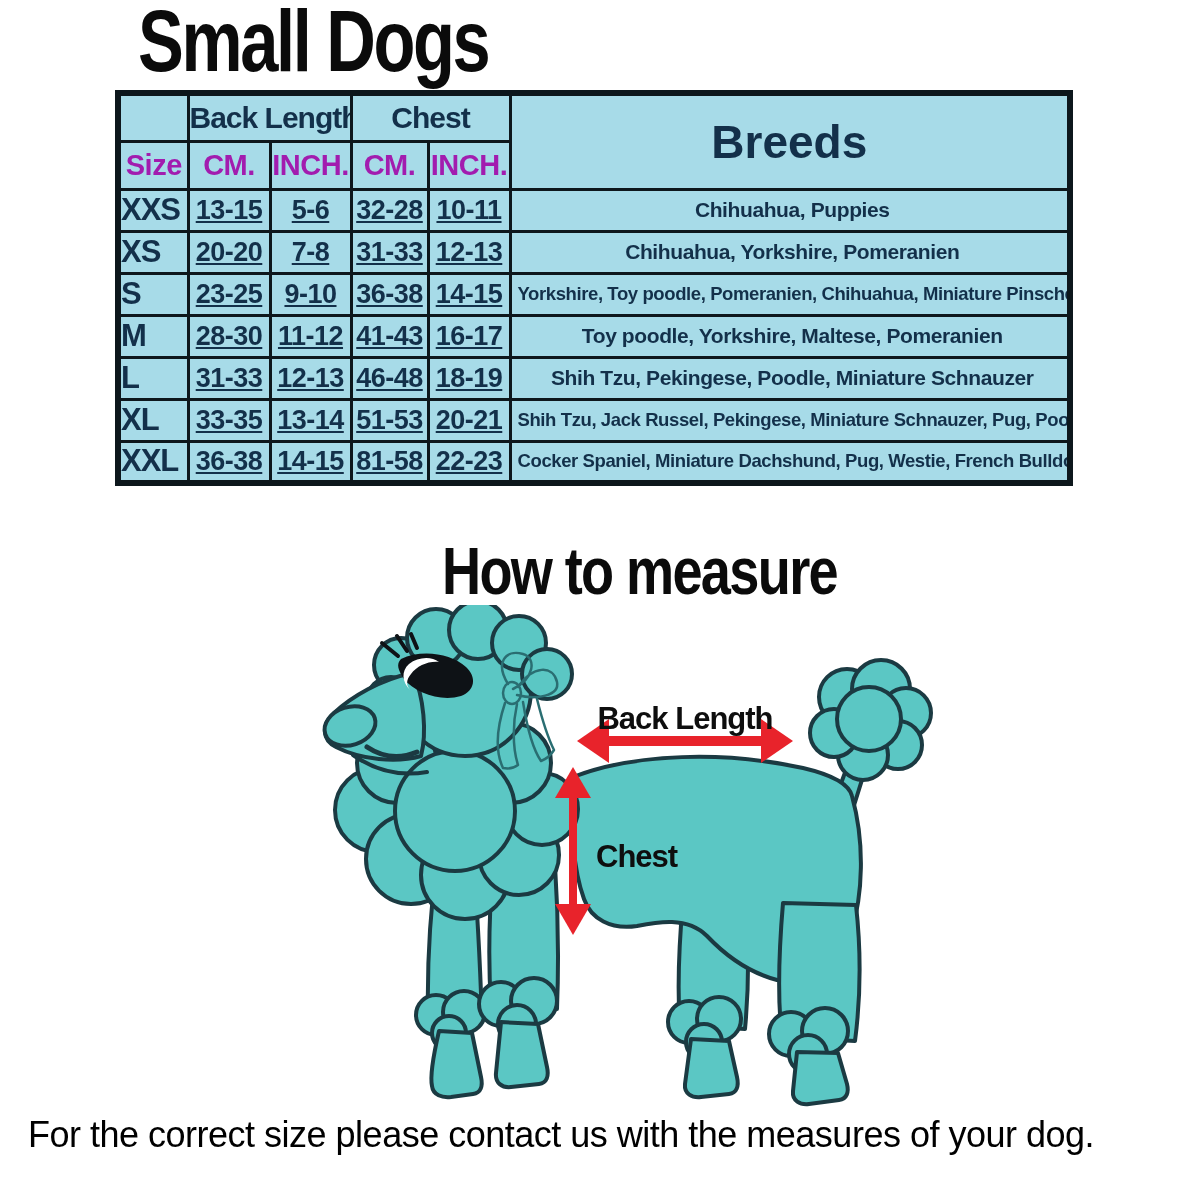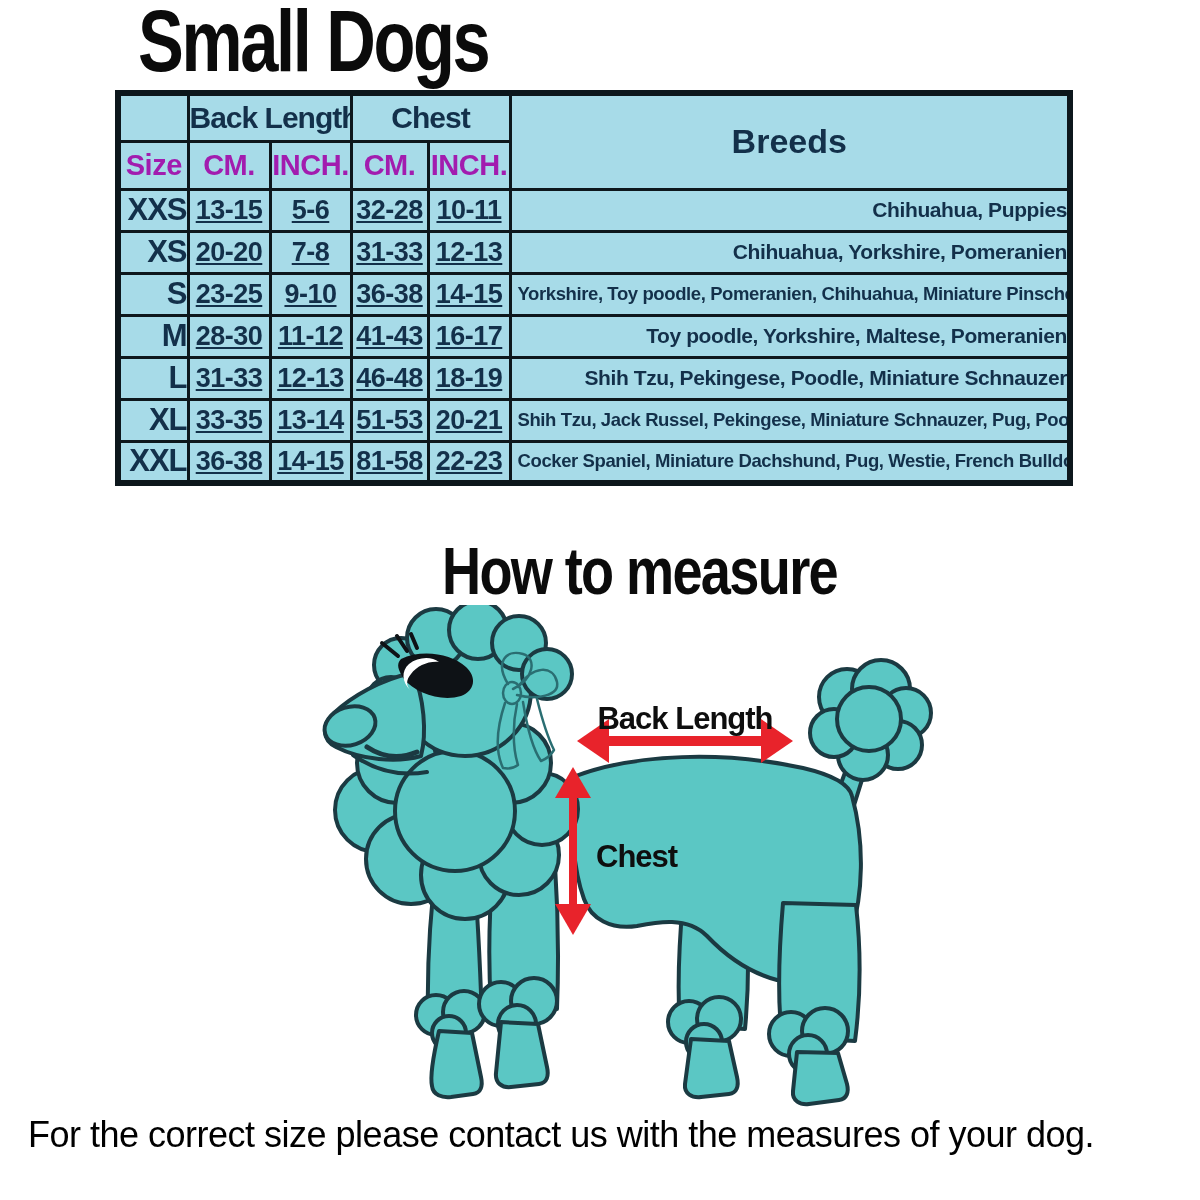--- a/index.html
+++ b/index.html
@@ -21,25 +21,25 @@
     position:absolute;left:115px;top:90px;width:958px;
     border-collapse:collapse;table-layout:fixed;
     background:#A7DBE8;border:6px solid #0D171C;
   }
   .size-table th,.size-table td{
     border:3px solid #0D171C;padding:0;overflow:hidden;white-space:nowrap;
   }
   .size-table thead tr{height:48px;}
   .size-table tbody tr{height:42px;}
   .gh{font-size:30px;font-weight:bold;color:#13304A;letter-spacing:-1px;text-align:center;}
-  .breeds-h{font-size:34px;font-weight:bold;color:#13304A;text-align:center;margin-left:39px;}
+  .breeds-h{font-size:46px;font-weight:bold;color:#13304A;text-align:center;margin-left:39px;}
   .redh{color:#a21caf;font-size:29px;font-weight:bold;letter-spacing:-0.5px;text-align:center;}
-  td.size{font-size:31px;font-weight:bold;color:#13304A;text-align:right;letter-spacing:-1px;}
+  td.size{font-size:31px;font-weight:bold;color:#13304A;text-align:left;letter-spacing:-1px;}
   td.num{font-size:27px;font-weight:bold;color:#13304A;text-align:center;letter-spacing:-0.5px;text-decoration:underline;}
-  td.breeds{font-size:21px;font-weight:bold;color:#13304A;text-align:right;padding-left:6px;letter-spacing:-0.4px;}
+  td.breeds{font-size:21px;font-weight:bold;color:#13304A;text-align:center;padding-left:6px;letter-spacing:-0.4px;}
   .size-table tbody tr:nth-child(3) td.breeds,
   .size-table tbody tr:nth-child(6) td.breeds,
   .size-table tbody tr:nth-child(7) td.breeds{font-size:18.5px;}
   .dog-svg{position:absolute;left:305px;top:605px;width:710px;height:505px;}
   .notes{
     position:absolute;left:28px;top:1112px;width:1170px;
     font-size:36px;color:#000;line-height:1.28;letter-spacing:-0.5px;white-space:nowrap;
   }
   svg text{font-family:"Liberation Sans",sans-serif;}
 </style>

